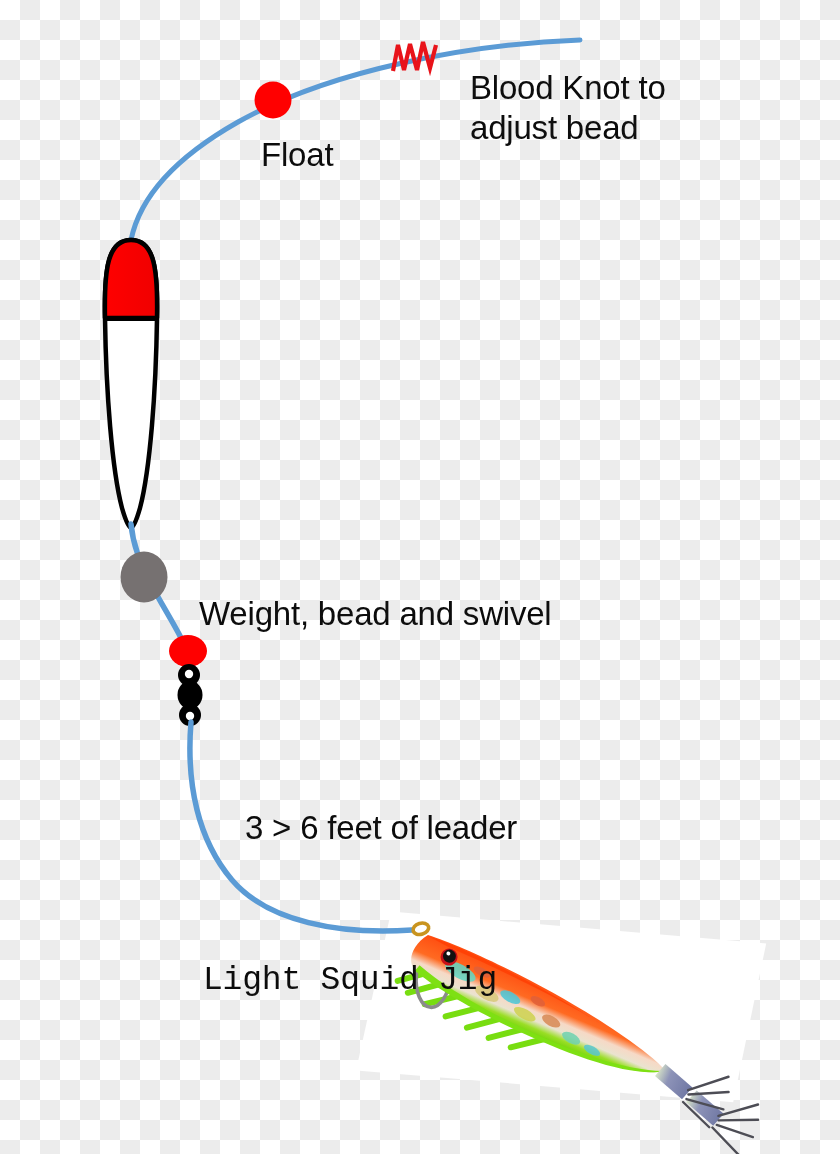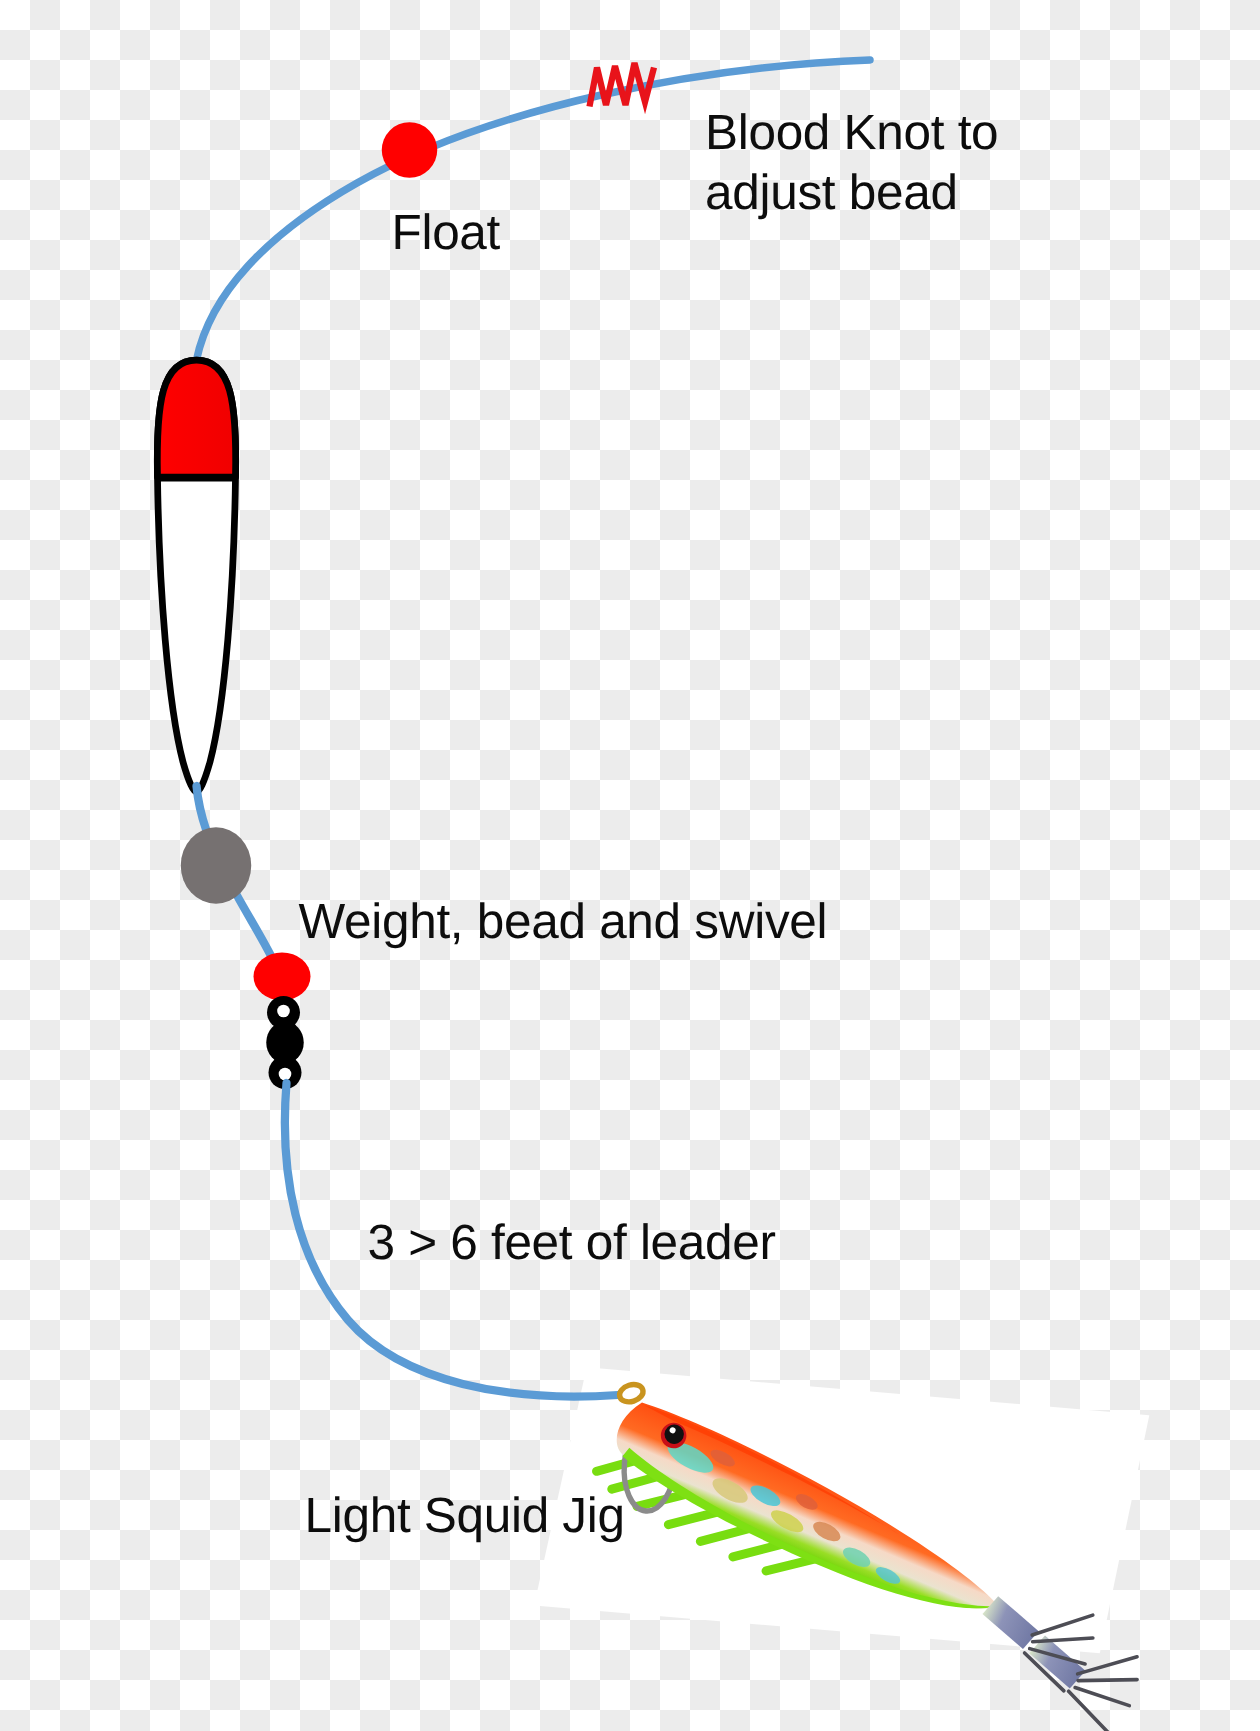--- a/index.html
+++ b/index.html
@@ -34,21 +34,21 @@
     font-size: 33px;
     line-height: 40px;
     white-space: pre;
     letter-spacing: -0.2px;
   }
   #label-blood-knot { left: 470px; top: 68px; }
   #label-bead       { left: 261px; top: 135px; }
   #label-cigar      { left: 181px; top: 364px; }
   #label-weight     { left: 199px; top: 594px; }
   #label-leader     { left: 245px; top: 808px; }
-  #label-squid      { left: 203px; top: 990px; }
+  #label-squid      { left: 203px; top: 961px; font-family: Liberation Mono, monospace; }
 </style>
 </head>
 <body>
 
 <div id="stage">
 
   <svg id="diagram" viewBox="0 0 840 1154">
 
     <defs>
       <linearGradient id="jigBodyGrad" x1="0" y1="0" x2="0" y2="1">

